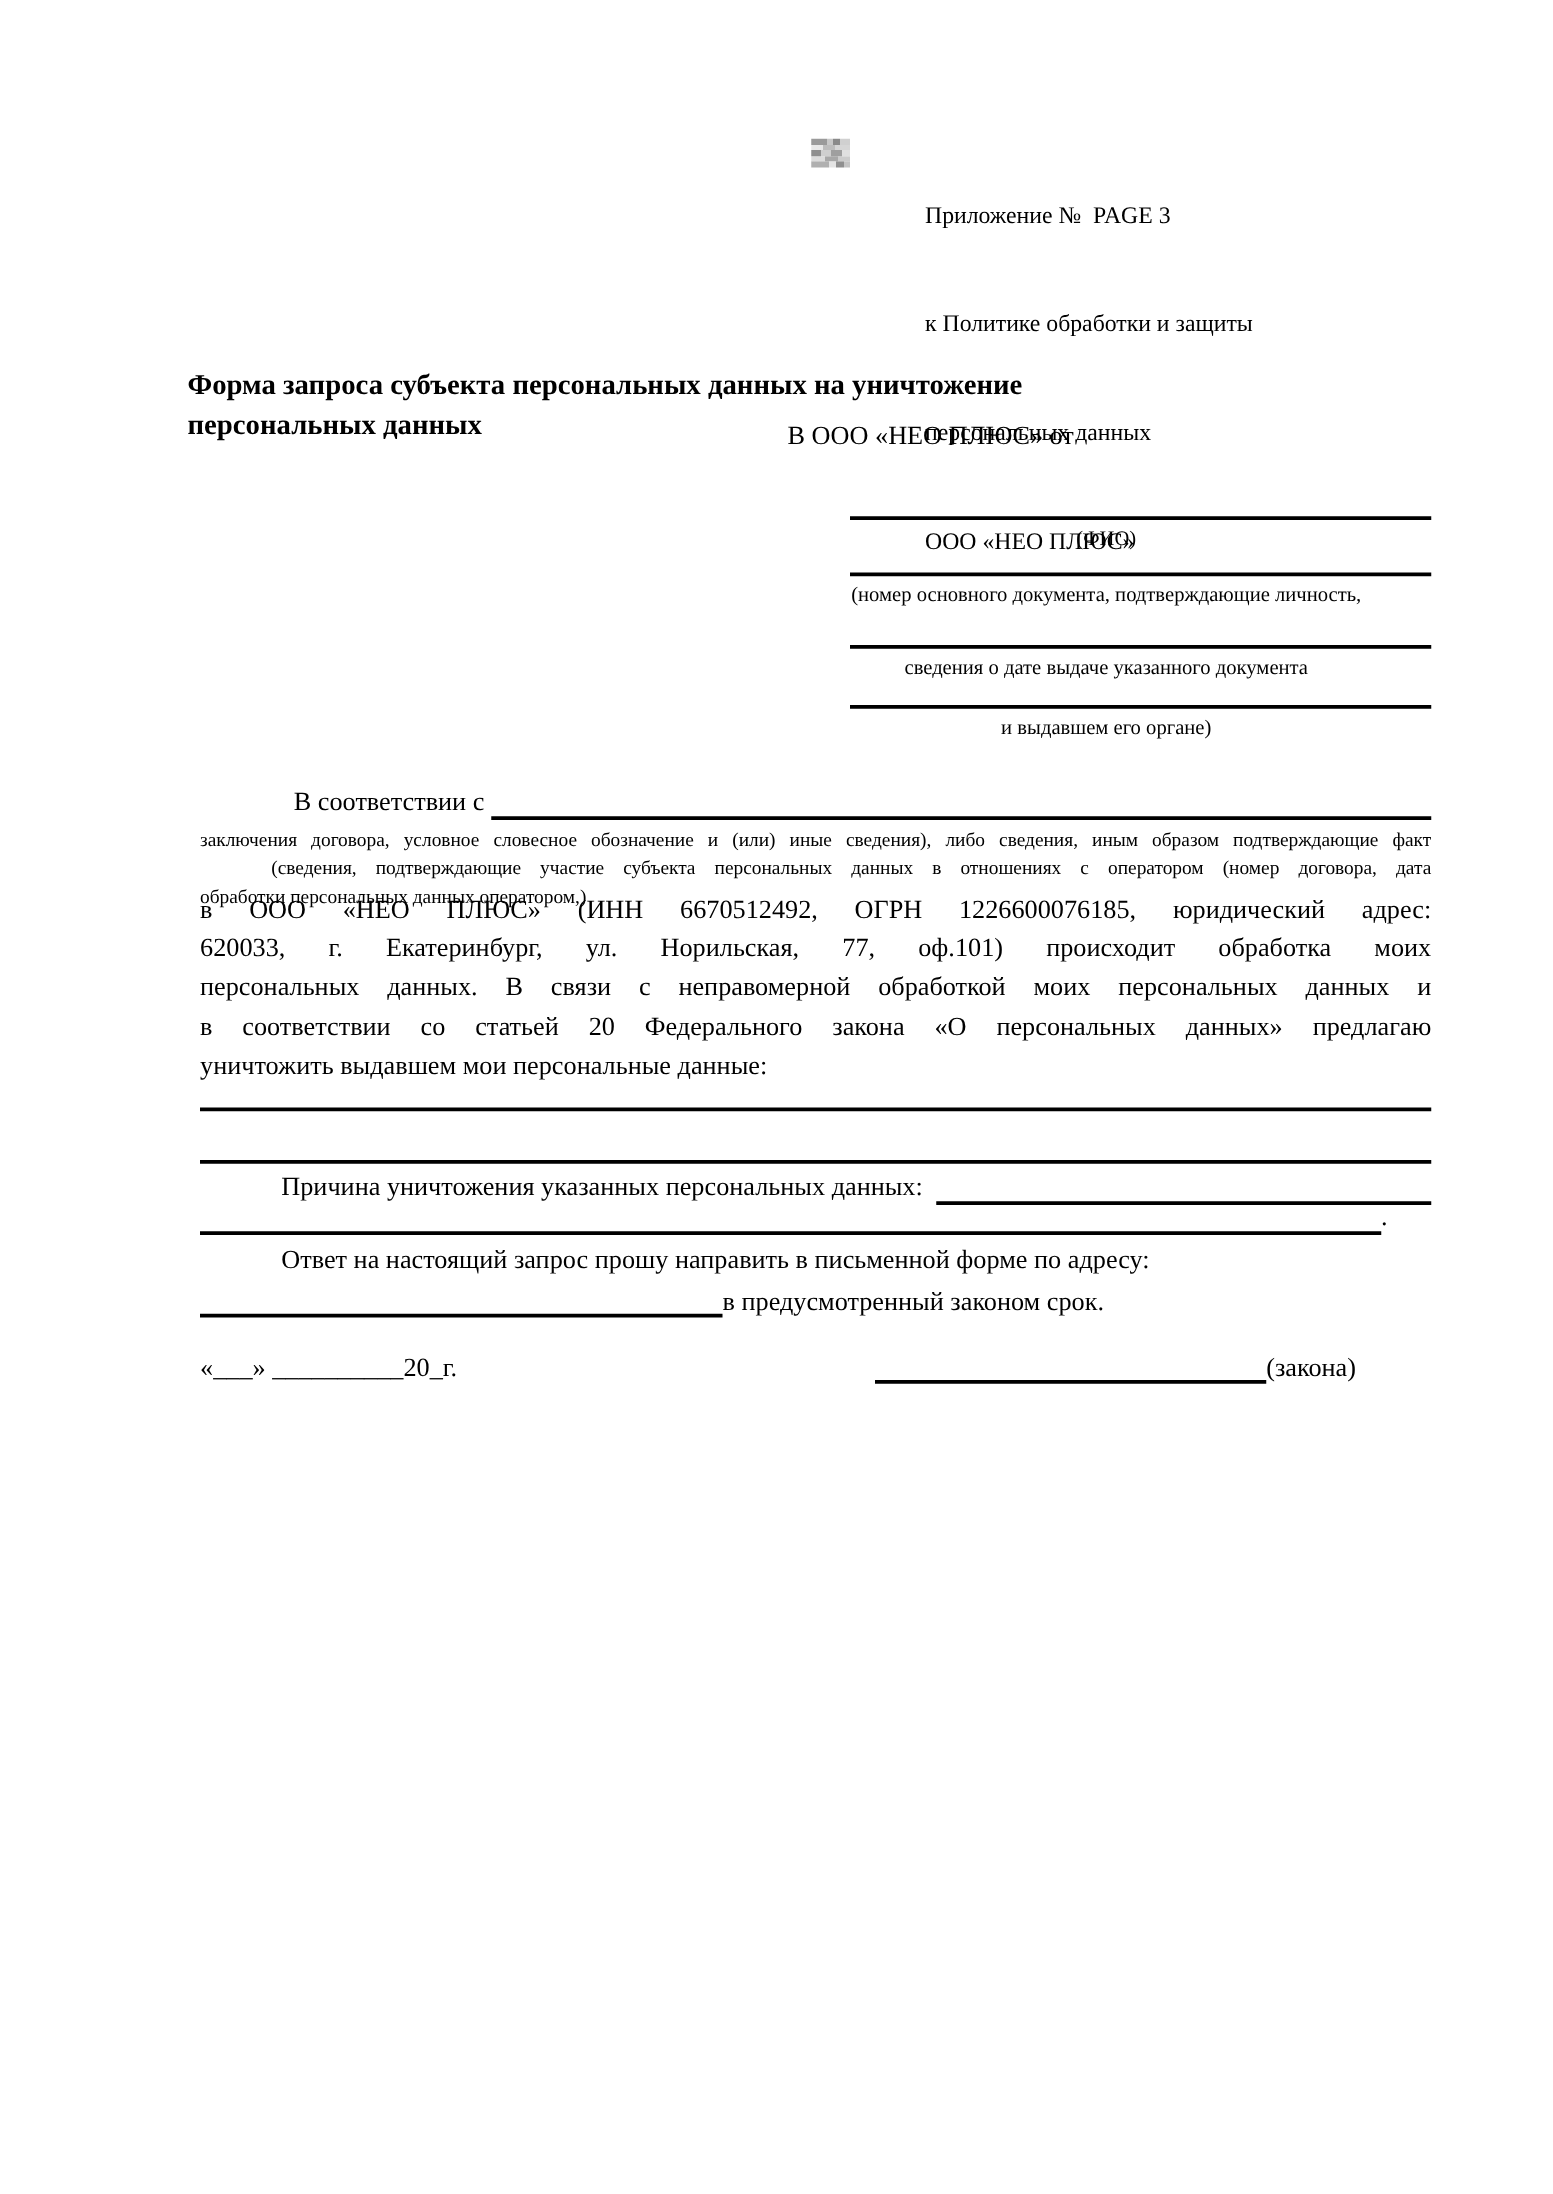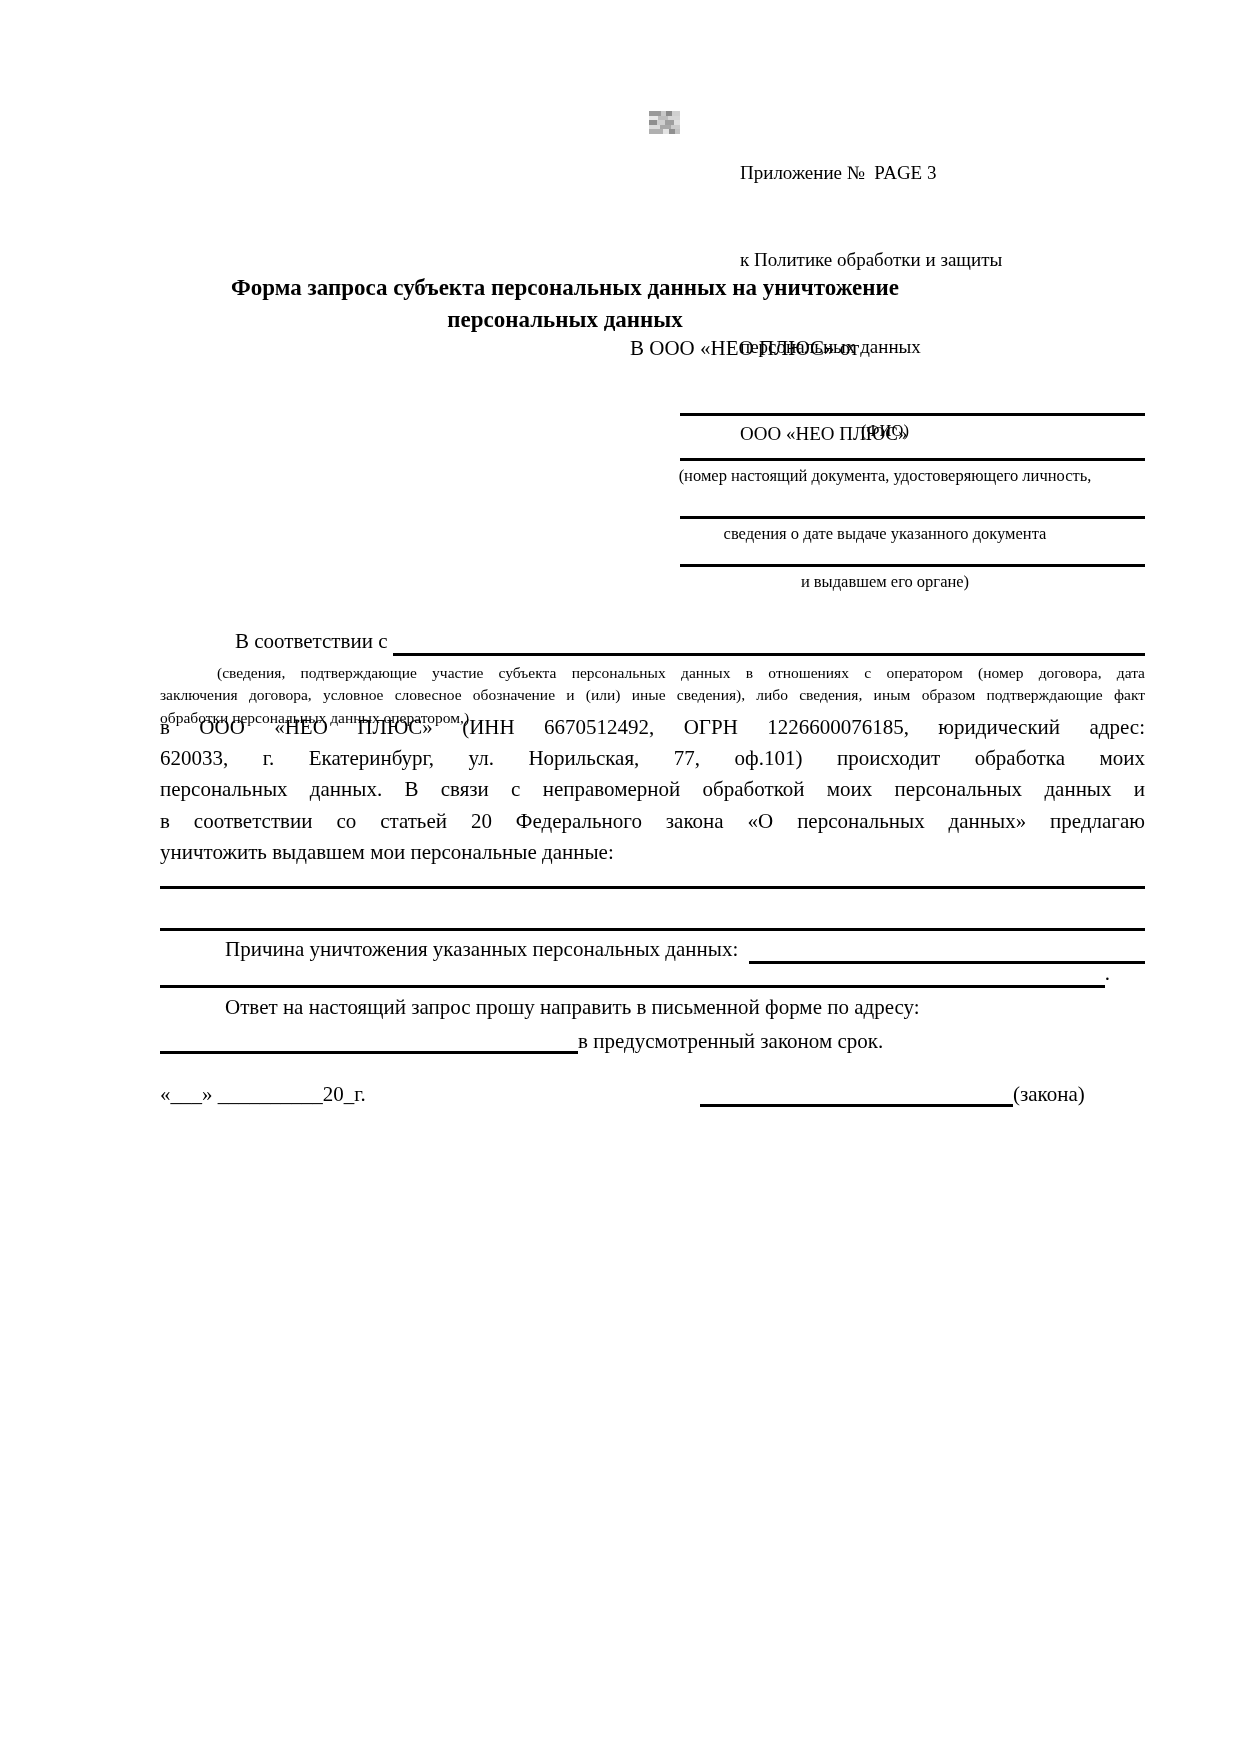--- a/index.html
+++ b/index.html
@@ -19,22 +19,22 @@
       linear-gradient(90deg,#e8e8e8 0 30%,#bdbdbd 30% 60%,#d6d6d6 60% 100%) 0 5px/100% 4px no-repeat,
       linear-gradient(90deg,#8f8f8f 0 25%,#cfcfcf 25% 50%,#9f9f9f 50% 80%,#e0e0e0 80% 100%) 0 9px/100% 5px no-repeat,
       linear-gradient(90deg,#dcdcdc 0 35%,#a8a8a8 35% 70%,#cccccc 70% 100%) 0 14px/100% 4px no-repeat,
       linear-gradient(90deg,#b0b0b0 0 45%,#e4e4e4 45% 65%,#909090 65% 85%,#c4c4c4 85% 100%) 0 18px/100% 5px no-repeat;
   }
   .header-right{
     position:absolute;left:740px;top:100px;width:350px;
     font-size:19px;line-height:29px;white-space:pre;
   }
   .title-l1,.title-l2{
-    position:absolute;left:150px;width:830px;text-align:center;
-    font-weight:bold;font-size:23px;line-height:32px;
+    position:absolute;left:150px;width:830px;text-align:left;
+    font-weight:bold;font-size:23px;line-height:32px;margin-top:20px;
   }
   .title-l1{top:272px;}
   .title-l2{top:304px;}
   .addressee{position:absolute;left:630px;top:336px;font-size:21px;}
 
   .field-line{
     position:absolute;left:680px;width:465px;height:0;
     border-bottom:3px solid #000;
   }
   .field-caption{
@@ -102,36 +102,36 @@
 
   <div class="title-l1">Форма запроса субъекта персональных данных на уничтожение</div>
   <div class="title-l2">персональных данных</div>
 
   <div class="addressee">В ООО «НЕО ПЛЮС» от</div>
 
   <div class="field-line" style="top:413px"></div>
   <div class="field-caption" style="top:420px">(ФИО)</div>
 
   <div class="field-line" style="top:458px"></div>
-  <div class="field-caption" style="top:465px">(номер настоящий документа, удостоверяющего личность,</div>
+  <div class="field-caption" style="top:465px">(номер основного документа, подтверждающие личность,</div>
 
   <div class="field-line" style="top:516px"></div>
   <div class="field-caption" style="top:523px">сведения о дате выдаче указанного документа</div>
 
   <div class="field-line" style="top:564px"></div>
   <div class="field-caption" style="top:571px">и выдавшем его органе)</div>
 
   <div class="accordance-row">
     <span class="lead">В соответствии с </span>
     <span class="fill-line"></span>
   </div>
 
   <div class="note">
+    <div class="note-line just">заключения договора, условное словесное обозначение и (или) иные сведения), либо сведения, иным образом подтверждающие факт</div>
     <div class="note-line just indent">(сведения, подтверждающие участие субъекта персональных данных в отношениях с оператором (номер договора, дата</div>
-    <div class="note-line just">заключения договора, условное словесное обозначение и (или) иные сведения), либо сведения, иным образом подтверждающие факт</div>
     <div class="note-line">обработки персональных данных оператором,)</div>
   </div>
 
   <div class="bodytext">
     <div class="body-line just">в ООО «НЕО ПЛЮС» (ИНН 6670512492, ОГРН 1226600076185, юридический адрес:</div>
     <div class="body-line just">620033, г. Екатеринбург, ул. Норильская, 77, оф.101) происходит обработка моих</div>
     <div class="body-line just">персональных данных. В связи с неправомерной обработкой моих персональных данных и</div>
     <div class="body-line just">в соответствии со статьей 20 Федерального закона «О персональных данных» предлагаю</div>
     <div class="body-line">уничтожить выдавшем мои персональные данные:</div>
   </div>

